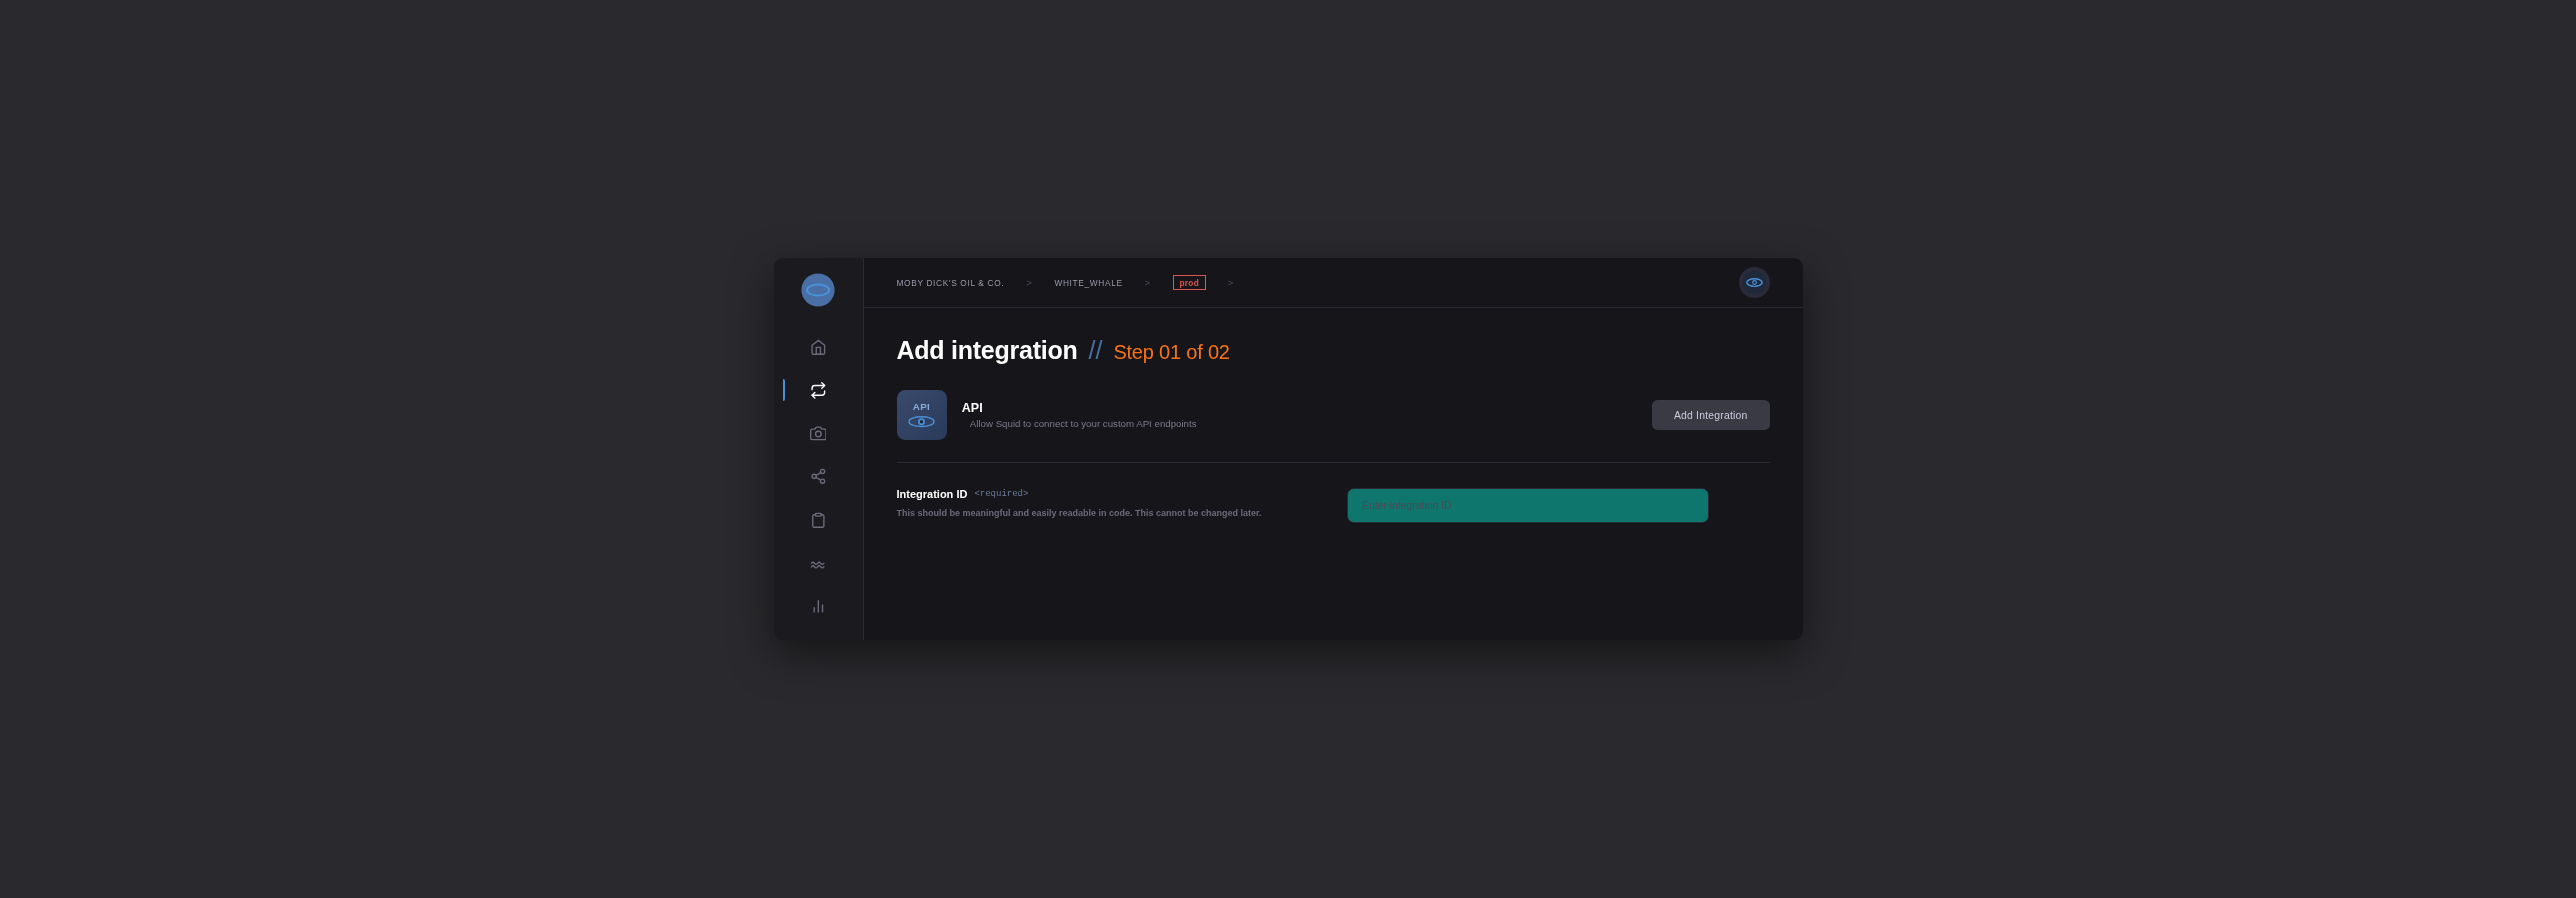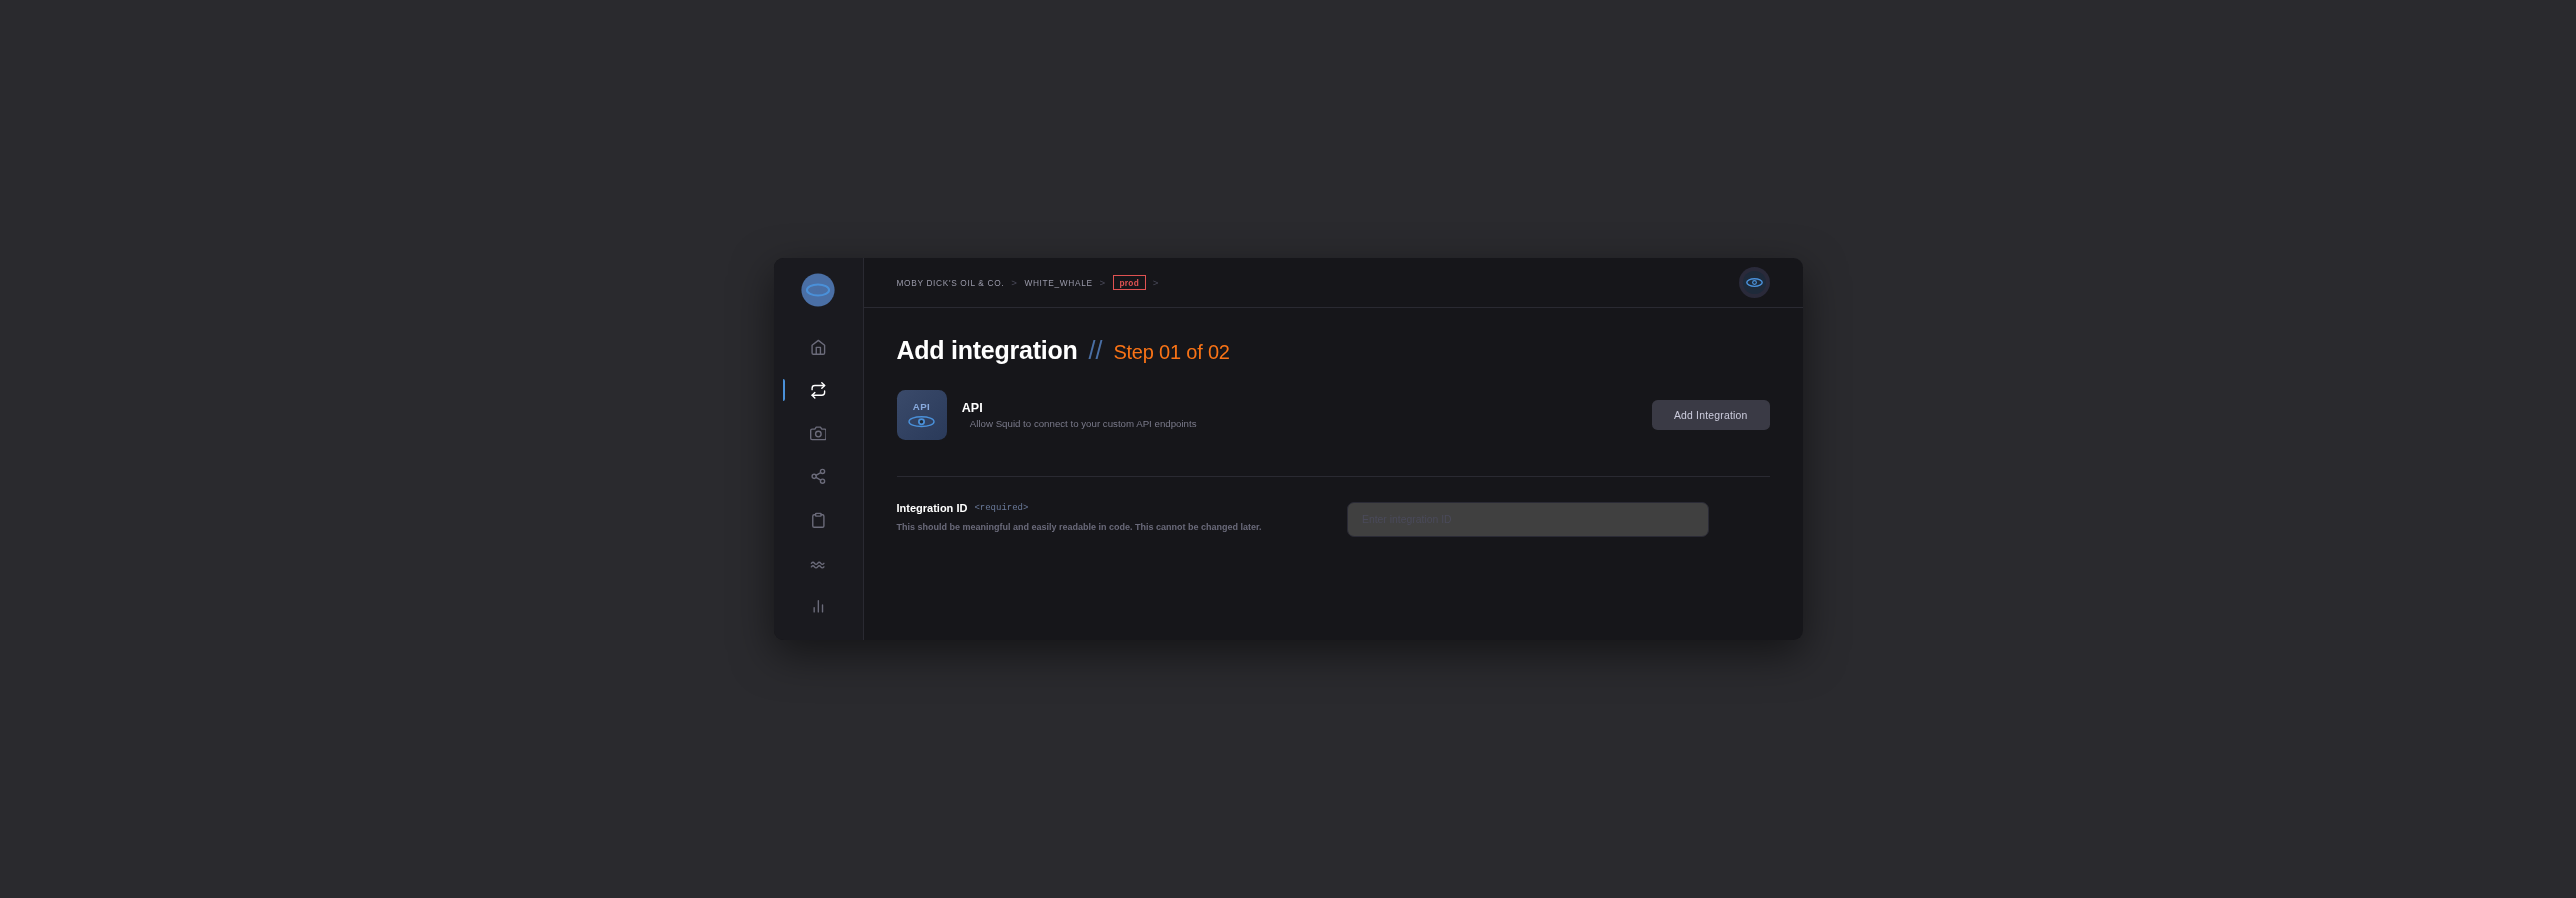--- a/index.html
+++ b/index.html
@@ -102,21 +102,21 @@
       border-bottom: 0.7px solid #2a2a32;
       display: flex;
       align-items: center;
       justify-content: space-between;
       padding: 0 33px;
     }
 
     .breadcrumb {
       display: flex;
       align-items: center;
-      gap: 7px;
+      gap: 22px;
       font-size: 9px;
       letter-spacing: 0.06em;
       color: #7a7a8a;
       font-weight: 500;
     }
 
     .breadcrumb-item {
       color: #9a9aaa;
       text-transform: uppercase;
       font-size: 8.3px;
@@ -187,21 +187,21 @@
       font-weight: 400;
       color: #f97316;
       letter-spacing: -0.01em;
     }
 
     
     .integration-card {
       display: flex;
       align-items: center;
       justify-content: space-between;
-      padding-bottom: 36px;
+      padding-bottom: 22px;
       border-bottom: 0.7px solid #2a2a32;
       margin-bottom: 25px;
     }
 
     .integration-info {
       display: flex;
       align-items: center;
       gap: 15.3px;
     }
 
@@ -288,21 +288,21 @@
       font-weight: bold;
     }
 
     .form-input-col {
       padding-left: 14px;
     }
 
     .form-input {
       width: 100%;
       max-width: 362px;
-      background: #404040;
+      background: #0f766e;
       border: 1px solid #2a2a35;
       border-radius: 7px;
       padding: 11px 14px;
       font-size: 10.4px;
       color: #ccccdd;
       outline: none;
     }
 
     .form-input::placeholder {
       color: #4a4a5a;

